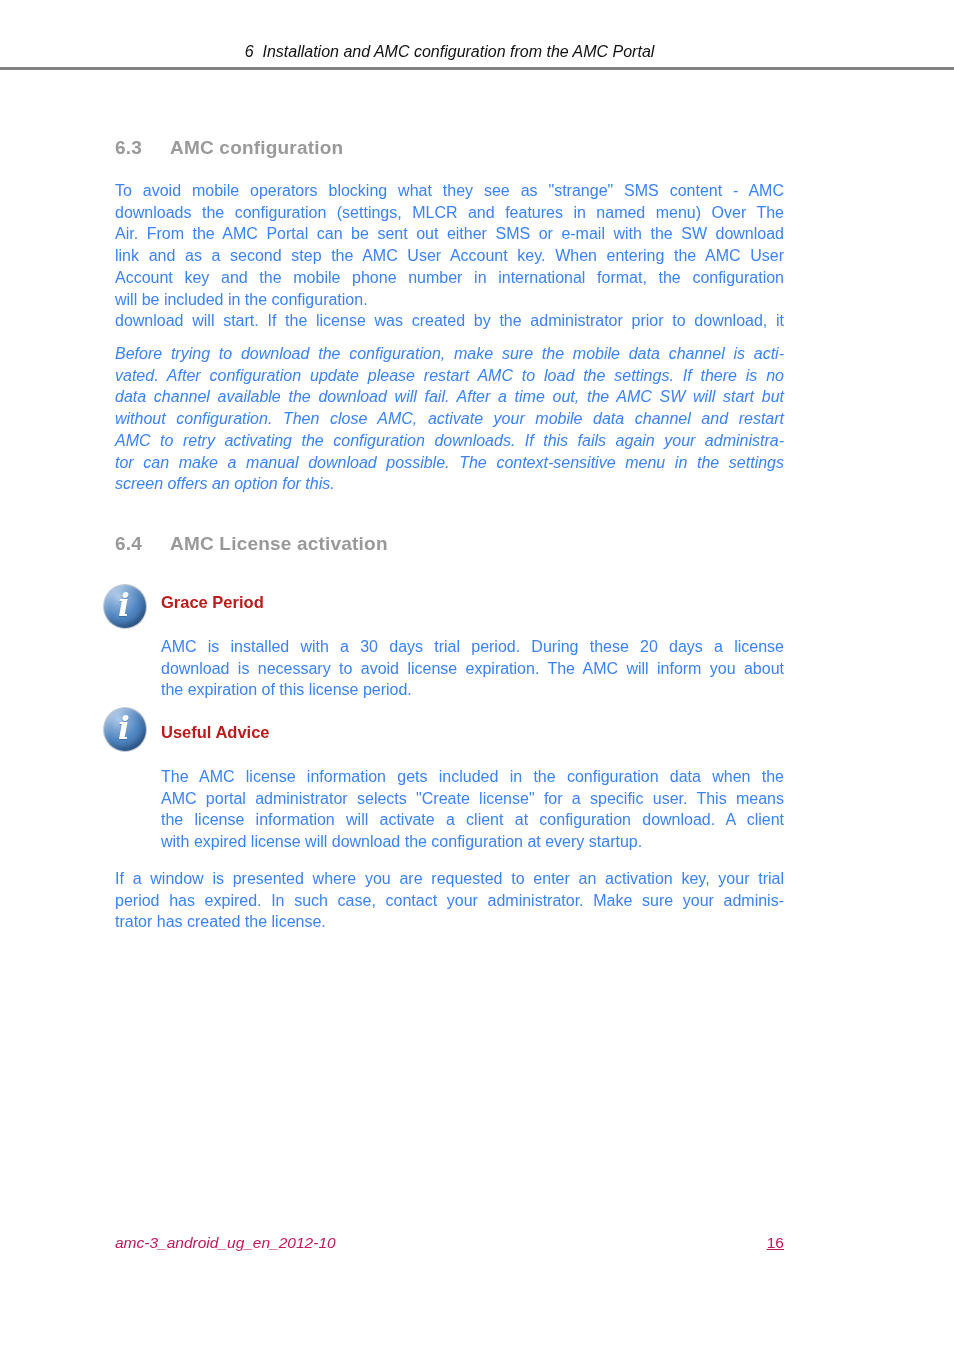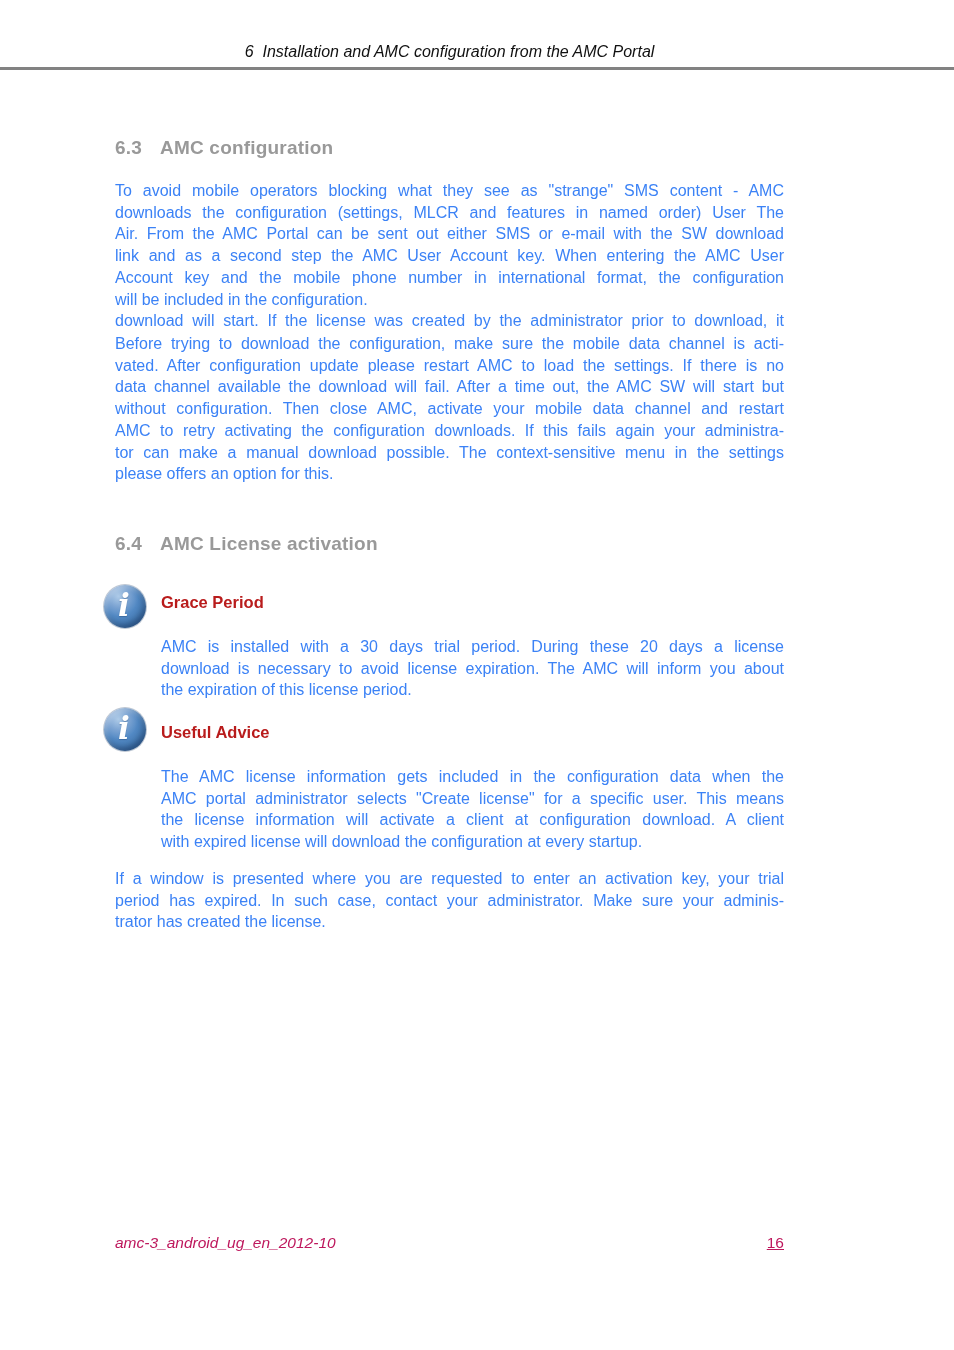--- a/index.html
+++ b/index.html
@@ -30,33 +30,33 @@
   }
   .sec-heading {
     position: absolute;
     left: 115px; width: 669px;
     font-size: 19px;
     font-weight: bold;
     color: #999999;
     line-height: 24px;
     letter-spacing: 0.2px;
   }
-  .sec-heading .sec-num { display: inline-block; min-width: 27px; margin-right: 18px; }
+  .sec-heading .sec-num { display: inline-block; min-width: 27px; margin-right: 28px; }
   #section-63 { top: 136px; }
   #section-64 { top: 532px; }
   .para {
     position: absolute;
     font-size: 16px;
     line-height: 21.7px;
     color: #3b82f6;
   }
   .para .line { text-align: justify; text-align-last: justify; }
   .para .line.last { text-align-last: left; }
   #para-63-1 { left: 115px; top: 180px; width: 669px; }
-  #para-63-2 { left: 115px; top: 333px; width: 669px; }
+  #para-63-2 { left: 115px; top: 343px; width: 669px; font-style: italic; }
   #note-1-para { left: 161px; top: 636px; width: 623px; }
   #note-2-para { left: 161px; top: 766px; width: 623px; }
   #closing-para { left: 115px; top: 868px; width: 669px; }
   .info-icon {
     position: absolute;
     left: 104px;
     width: 42px; height: 43px;
     border-radius: 50%;
     background: radial-gradient(circle at 34% 26%, #aecbe8 0%, #7ba3d2 26%, #5289c4 48%, #4a80ba 64%, #35639b 86%, #2d5480 100%);
     box-shadow: inset -3px -4px 6px rgba(15,40,75,0.40),
@@ -106,36 +106,36 @@
 
   <div class="running-header">6  Installation and AMC configuration from the AMC Portal</div>
   <div class="header-rule"></div>
 
   <div class="sec-heading" id="section-63">
     <span class="sec-num">6.3</span><span class="sec-title">AMC configuration</span>
   </div>
 
   <div class="para" id="para-63-1">
       <div class="line">To avoid mobile operators blocking what they see as "strange" SMS content - AMC</div>
-      <div class="line">downloads the configuration (settings, MLCR and features in named order) User The</div>
+      <div class="line">downloads the configuration (settings, MLCR and features in named menu) Over The</div>
       <div class="line">Air. From the AMC Portal can be sent out either SMS or e-mail with the SW download</div>
       <div class="line">link and as a second step the AMC User Account key. When entering the AMC User</div>
       <div class="line">Account key and the mobile phone number in international format, the configuration</div>
       <div class="line last">will be included in the configuration.</div>
       <div class="line">download will start. If the license was created by the administrator prior to download, it</div>
     </div>
 
   <div class="para" id="para-63-2">
       <div class="line">Before trying to download the configuration, make sure the mobile data channel is acti-</div>
       <div class="line">vated. After configuration update please restart AMC to load the settings. If there is no</div>
       <div class="line">data channel available the download will fail. After a time out, the AMC SW will start but</div>
       <div class="line">without configuration. Then close AMC, activate your mobile data channel and restart</div>
       <div class="line">AMC to retry activating the configuration downloads. If this fails again your administra-</div>
       <div class="line">tor can make a manual download possible. The context-sensitive menu in the settings</div>
-      <div class="line last">please offers an option for this.</div>
+      <div class="line last">screen offers an option for this.</div>
     </div>
 
   <div class="sec-heading" id="section-64">
     <span class="sec-num">6.4</span><span class="sec-title">AMC License activation</span>
   </div>
 
   <div class="info-icon" id="note-1-icon">
     <span class="i-glyph">i</span>
   </div>
   <div class="note-title" id="note-1-title">Grace Period</div>

